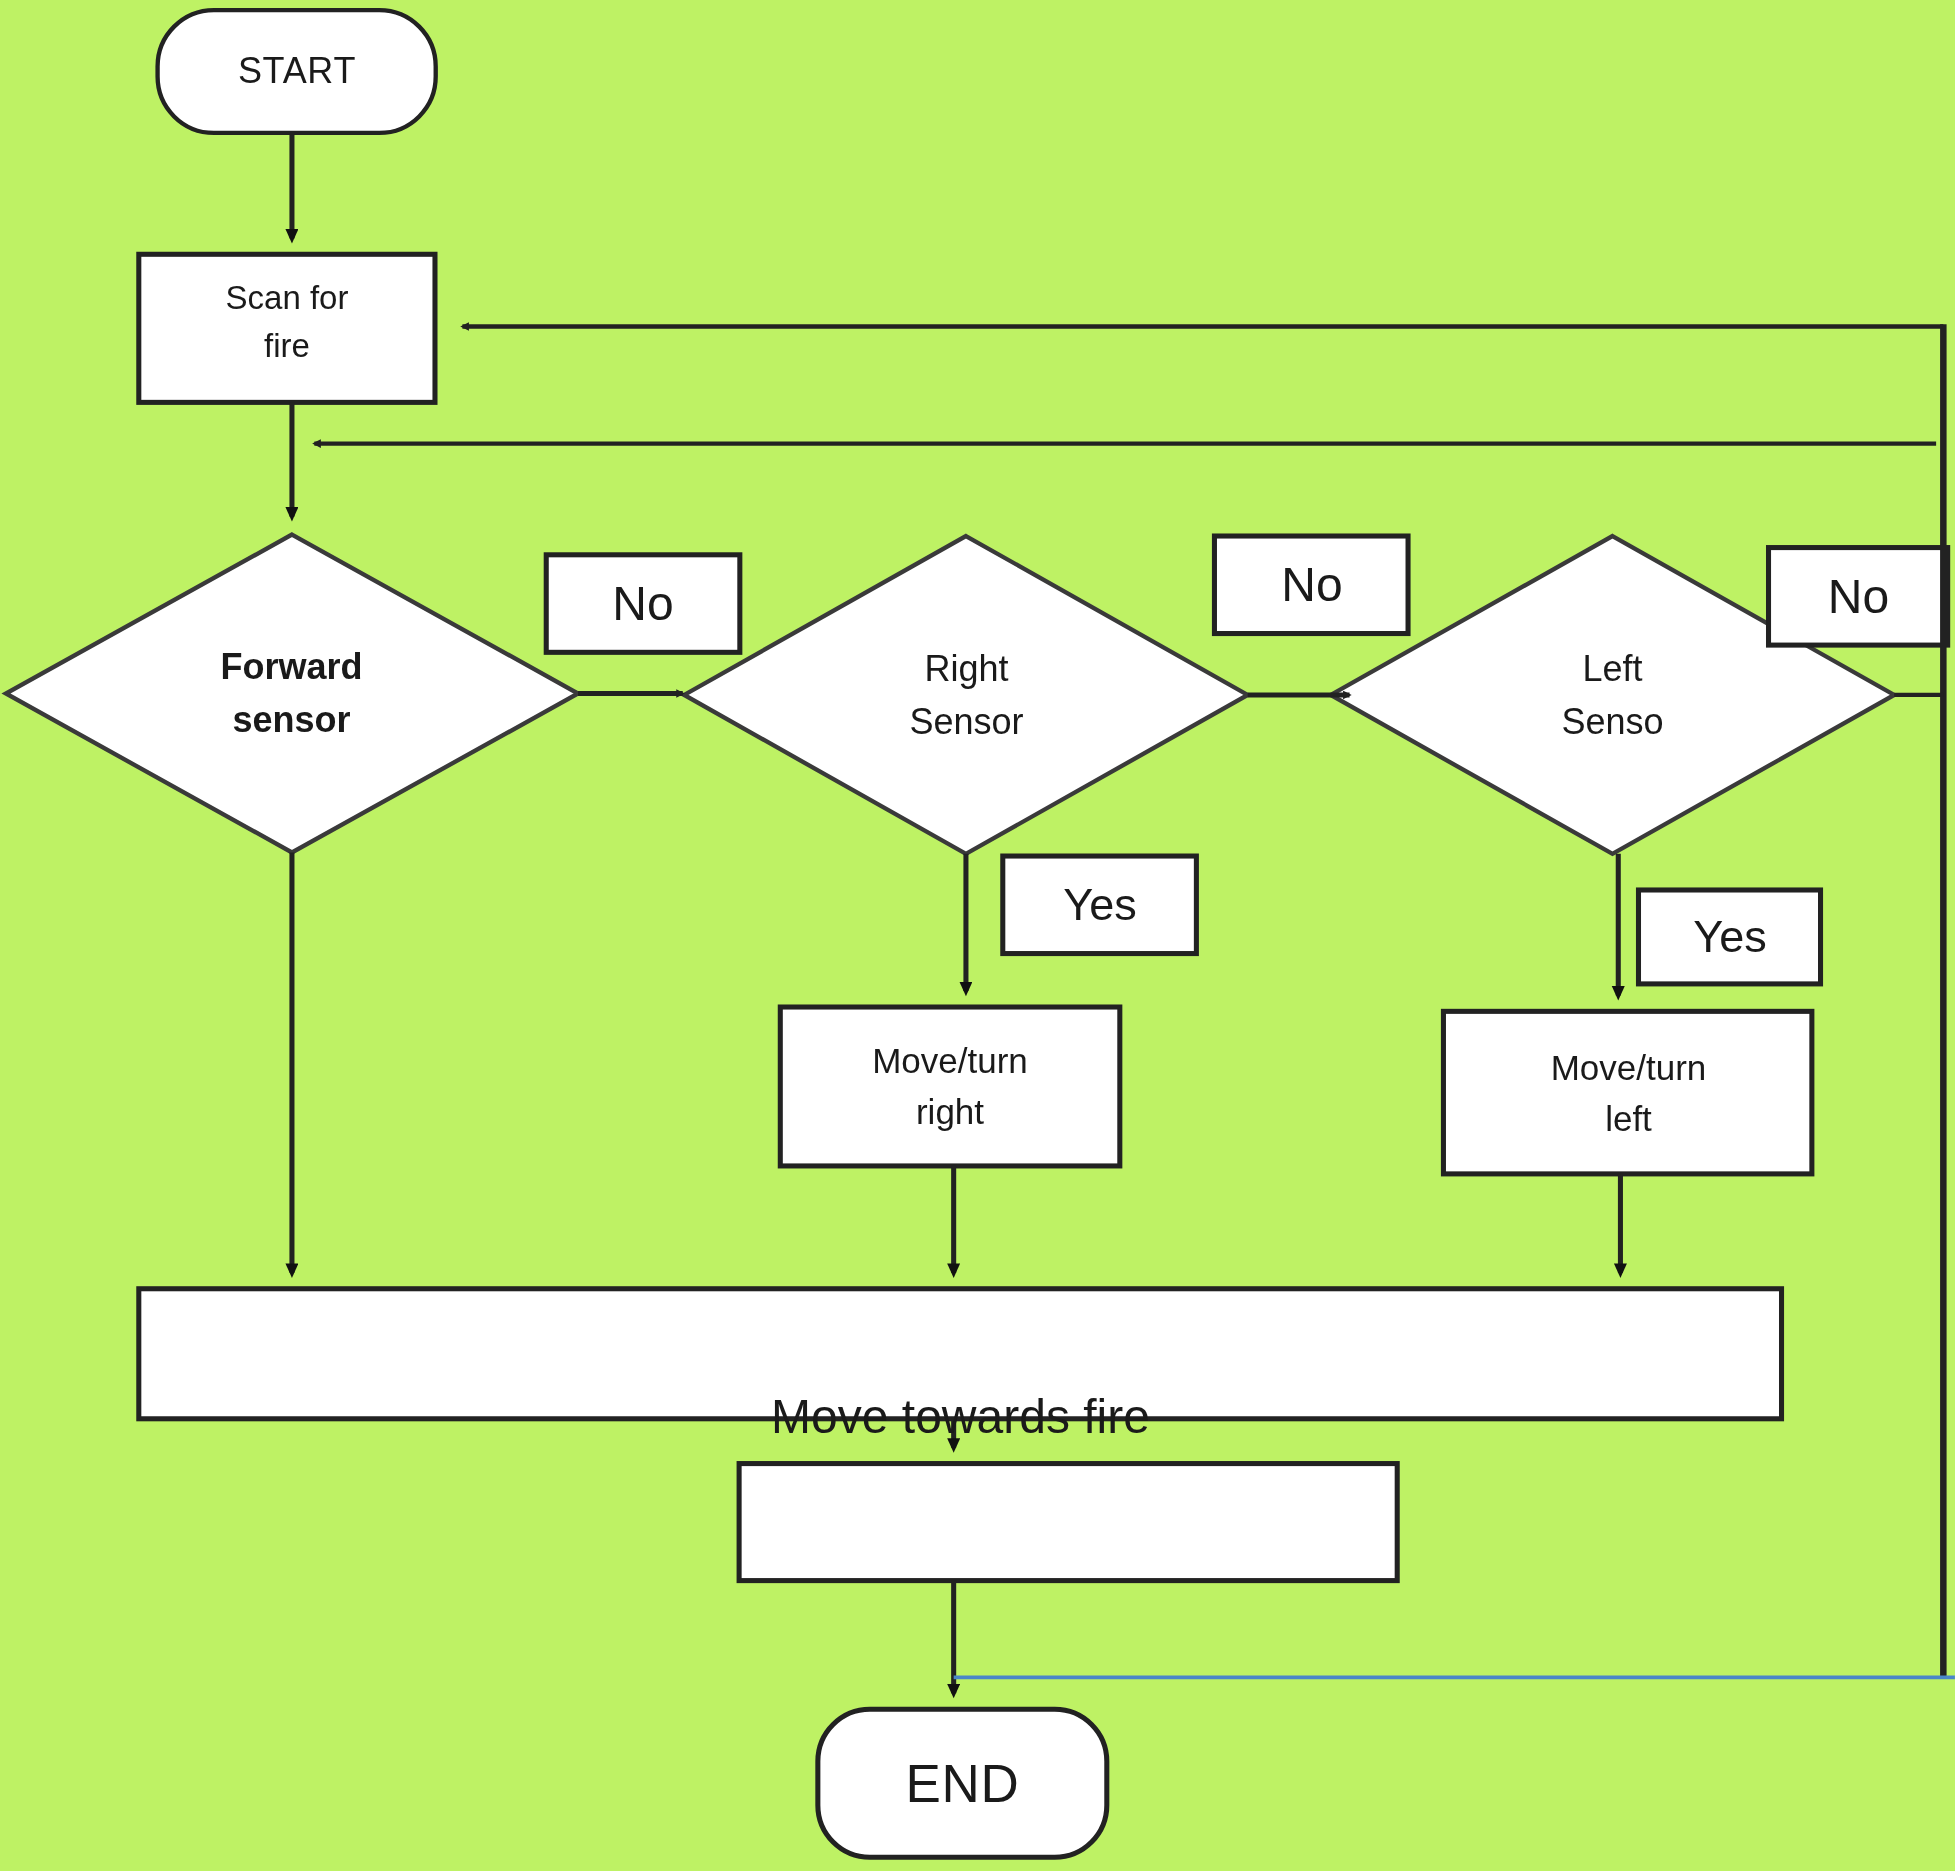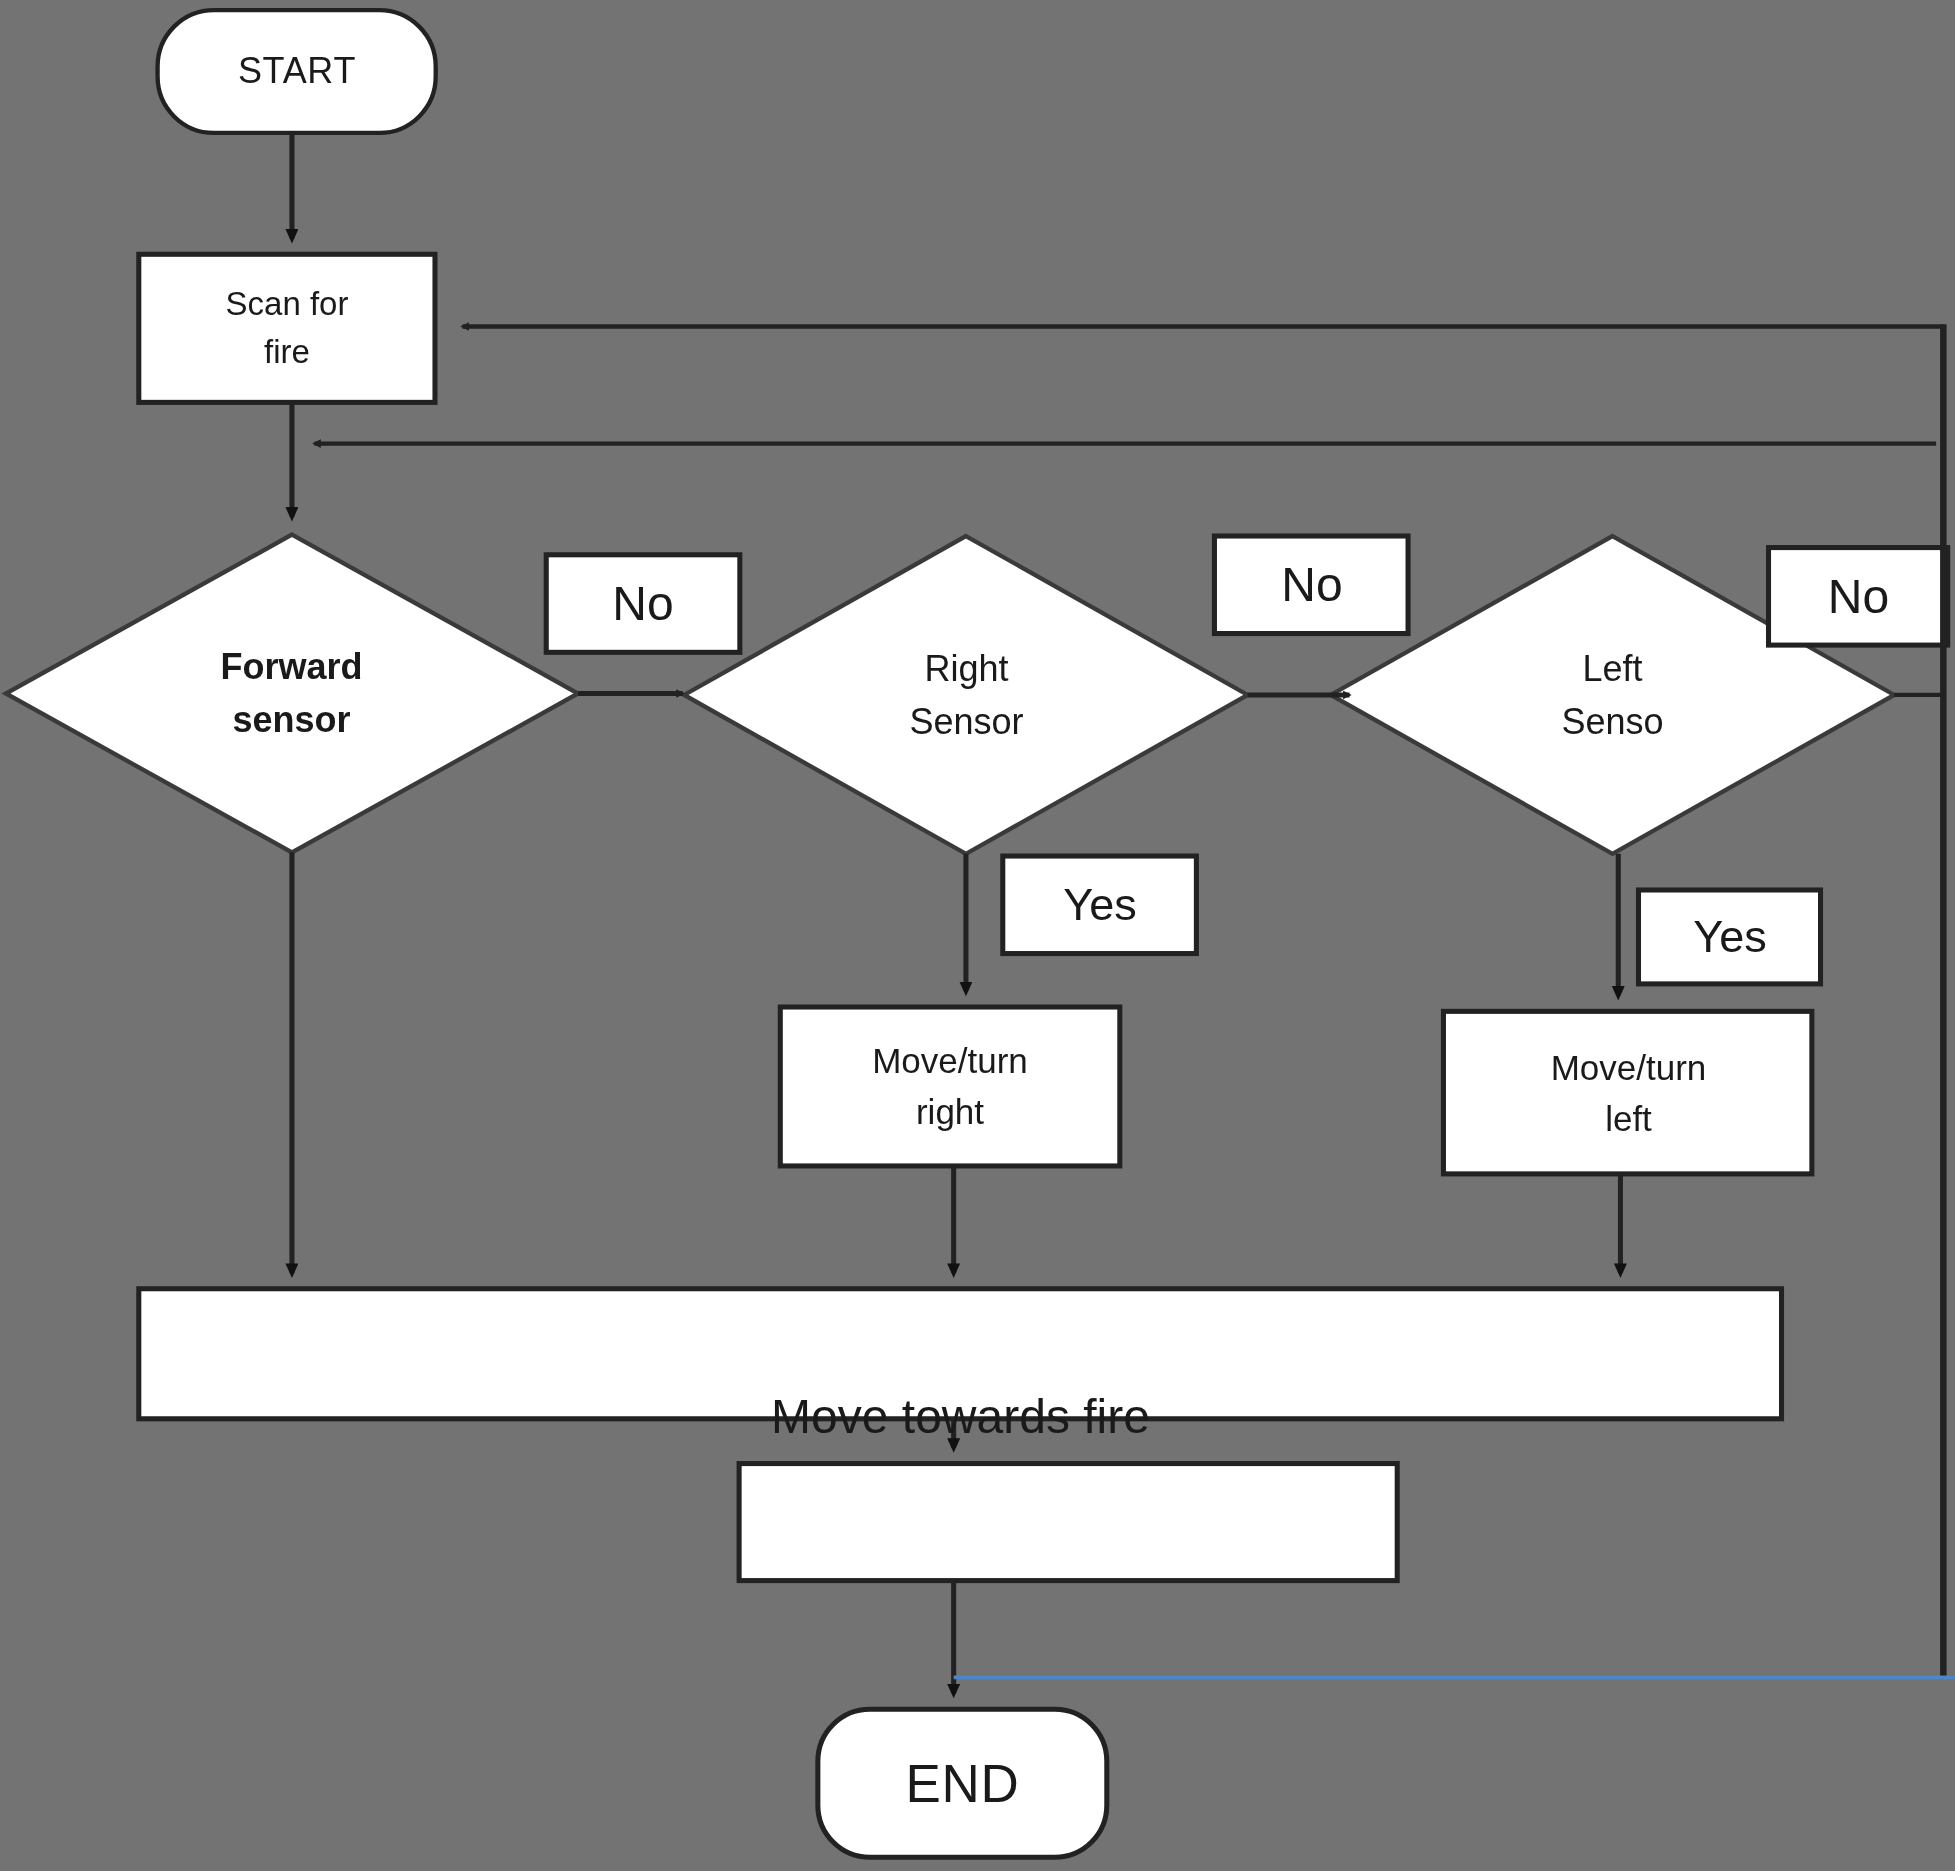--- a/index.html
+++ b/index.html
@@ -1,17 +1,17 @@
 <!DOCTYPE html>
 <html style="font-size:11.6px"><head>
 <meta charset="utf-8">
 <style>
   html,body{margin:0;padding:0;background:#ffffff;}
   body{font-family:"Liberation Sans", sans-serif;}
-  #canvas{position:relative;width:1955px;height:1871px;background:#737373;overflow:hidden;}
+  #canvas{position:relative;width:1955px;height:1871px;background:#bef264;overflow:hidden;}
   svg.layer{position:absolute;left:0;top:0;width:1955px;height:1871px;}
   .nodeText{
     position:absolute;
     display:flex;
     align-items:center;
     justify-content:center;
     text-align:center;
     color:#1a1a1a;
     line-height:1.45;
     pointer-events:none;
@@ -89,21 +89,21 @@
 
     <line x1="1320" y1="1964" x2="1320" y2="2004" stroke="#222222" stroke-width="7" marker-end="url(#ahBig)"></line>
 
     <line x1="1320" y1="2188" x2="1320" y2="2344" stroke="#222222" stroke-width="7" marker-end="url(#ahBig)"></line>
 
     <line x1="1320" y1="2322" x2="2706" y2="2322" stroke="#4a86c8" stroke-width="5"></line>
   </svg>
 
   <div class="nodeText" style="left:158px;top:10px;width:278px;height:123px;font-size:36px;letter-spacing:0.7px;">START</div>
 
-  <div class="nodeText" style="left:139px;top:254px;width:296px;height:148px;font-size:33px;">Scan for
+  <div class="nodeText" style="left:139px;top:248px;width:296px;height:148px;font-size:33px;">Scan for
 fire</div>
 
   <div class="nodeText" style="left:147px;top:621px;width:289px;height:145px;font-size:36px;font-weight:bold;">Forward
 sensor</div>
 
   <div class="nodeText" style="left:822px;top:623px;width:289px;height:145px;font-size:36px;">Right
 Sensor</div>
 
   <div class="nodeText" style="left:1468px;top:623px;width:289px;height:145px;font-size:36px;">Left
 Senso</div>

